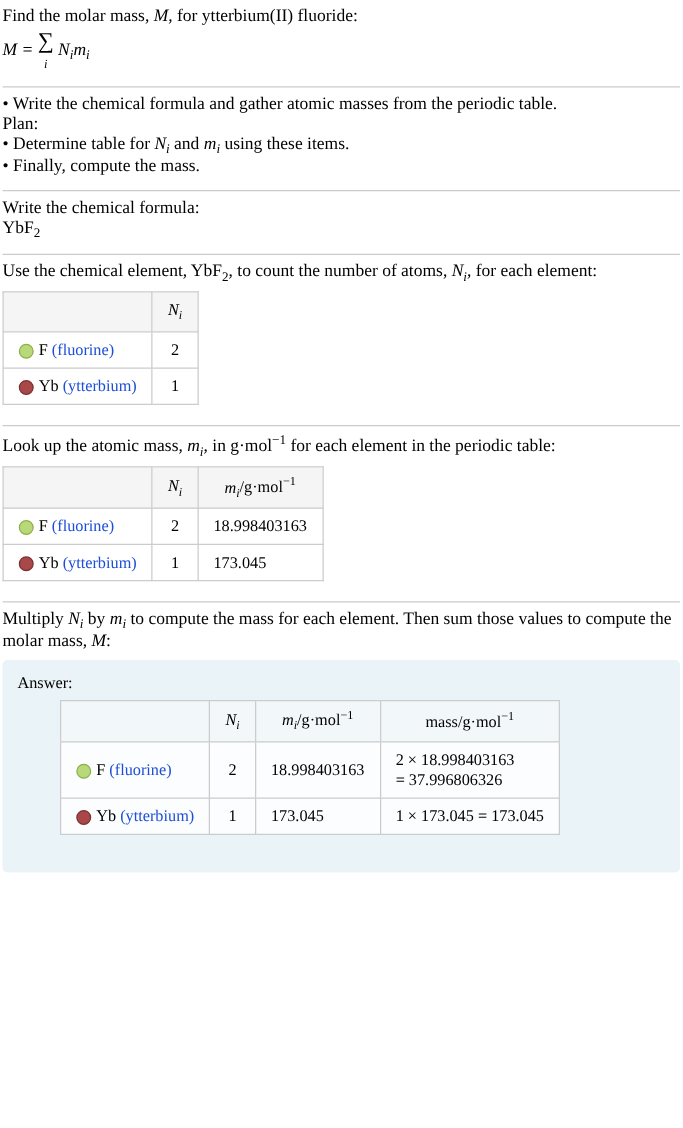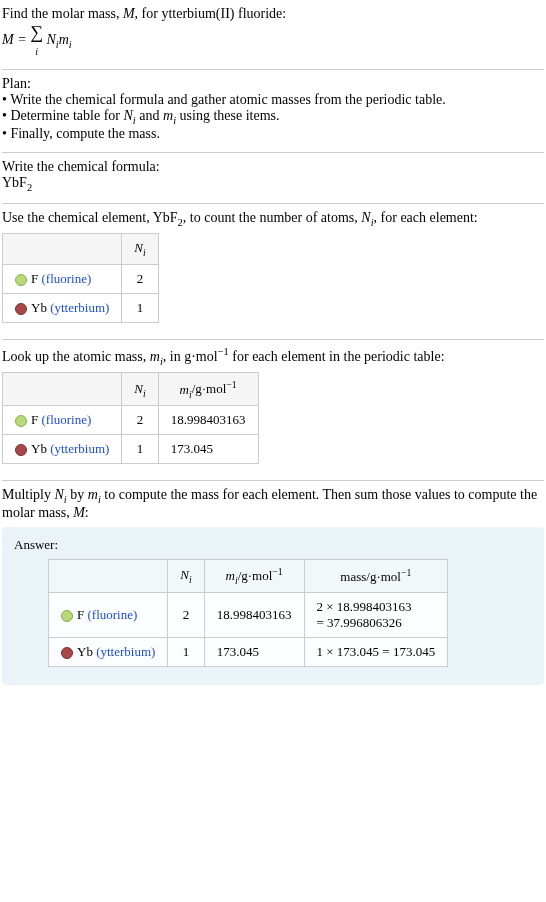--- a/index.html
+++ b/index.html
@@ -55,21 +55,21 @@
     border-radius: 50%;
     margin-right: 4px;
     vertical-align: middle;
   }
   .dot-f { background: #b8d87a; border: 1px solid #8ab048; }
   .dot-yb { background: #a84848; border: 1px solid #7a2e2e; }
   .grey { color: #1d4ed8; }
   .answer-box {
     background: #eaf3f8;
     border-radius: 4px;
-    padding: 10px 12px 12px 12px;
+    padding: 10px 12px 24px 12px;
     margin-top: 6px;
   }
   .answer-box table {
     background: #fff;
     margin-left: 34px;
   }
   .answer-box table th { background: #f2f7fa; }
   .answer-box table td { background: #fbfdfe; }
   .answer-label {
     font-size: 13px;
@@ -92,22 +92,22 @@
   <div>
     <span>Find the molar mass, </span><span class="formula">M</span><span>, for ytterbium(II) fluoride:</span>
   </div>
   <div class="formula">
     <span>M</span><span> = </span><span style="display:inline-block; text-align:center; vertical-align:middle;"><span class="sigma">∑</span><br><span style="font-size:10px;">i</span></span> <span>N</span><sub>i</sub><span>m</span><sub>i</sub>
   </div>
 </div>
 <hr class="divider">
 
 <div class="section">
+  <div>• Write the chemical formula and gather atomic masses from the periodic table.</div>
   <div>Plan:</div>
-  <div>• Write the chemical formula and gather atomic masses from the periodic table.</div>
   <div>
     <span>• Determine table for </span><span class="formula"><span>N</span><sub>i</sub></span><span> and </span><span class="formula"><span>m</span><sub>i</sub></span><span> using these items.</span>
   </div>
   <div>• Finally, compute the mass.</div>
 </div>
 <hr class="divider">
 
 <div class="section">
   <div>Write the chemical formula:</div>
   <div>

